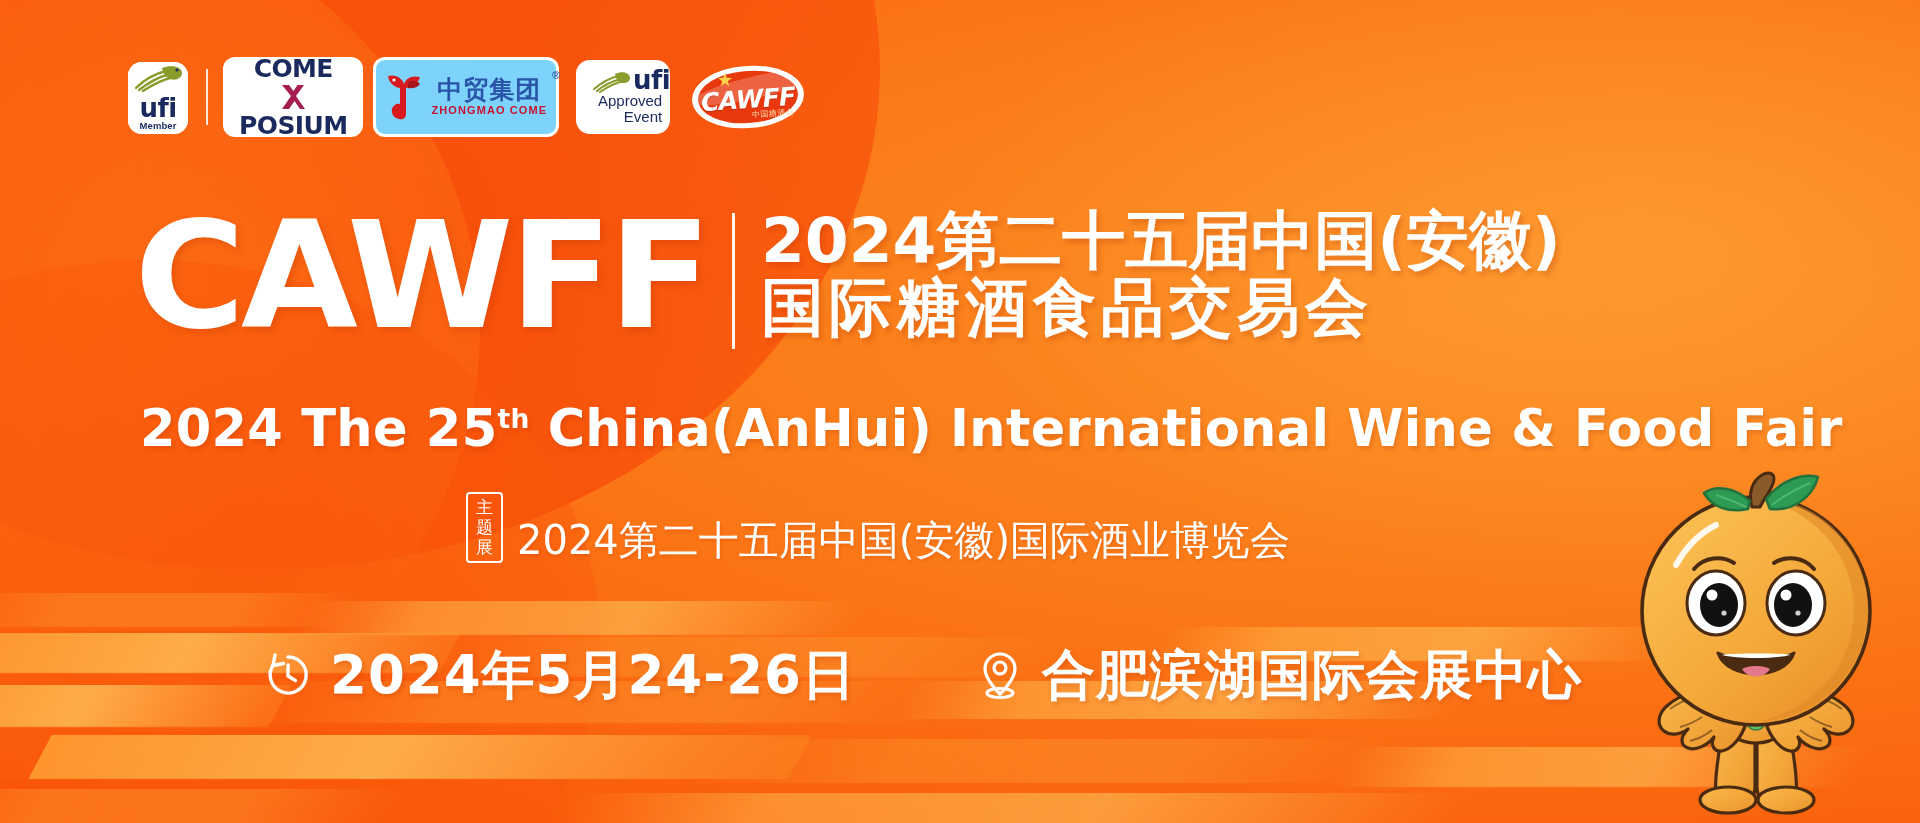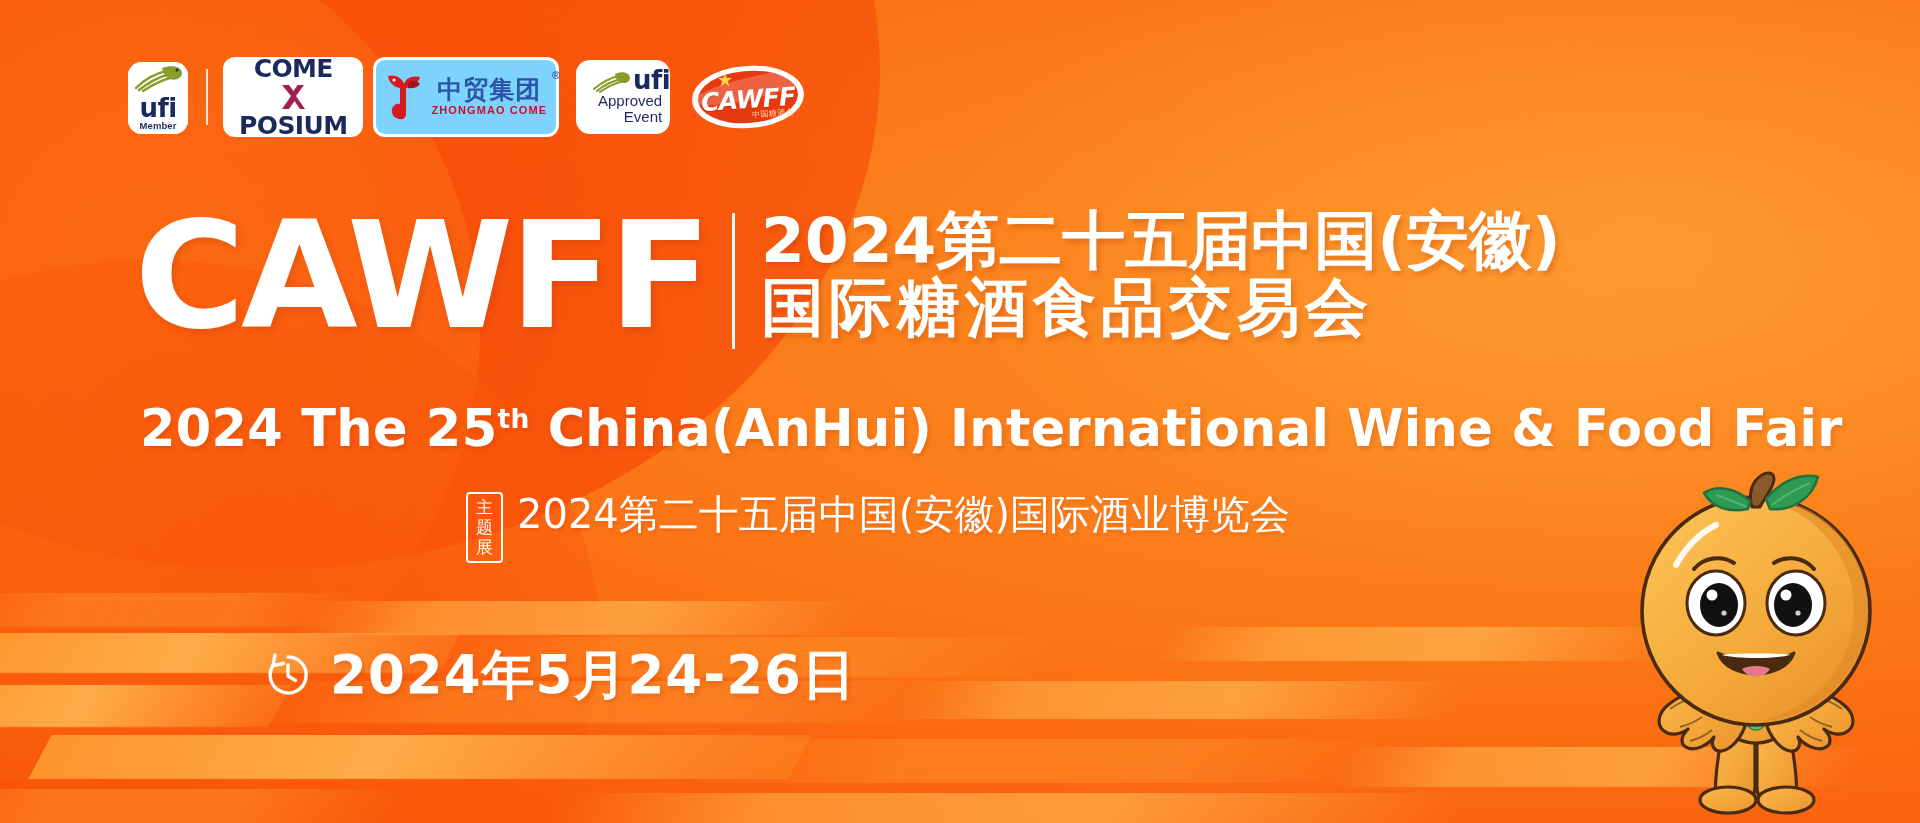--- a/index.html
+++ b/index.html
@@ -266,21 +266,21 @@
     border-radius:4px;
     width:37px;
     display:flex; flex-direction:column; align-items:center; justify-content:center;
     padding:4px 0;
     gap:1px;
   }
   .theme-badge span{
     color:#fff; font-size:17px; line-height:1.12; font-weight:400;
     font-family:"DejaVu Sans",sans-serif;
   }
-  .theme-lines{ display:flex; flex-direction:column; justify-content:space-between; gap:3px; }
+  .theme-lines{ display:flex; flex-direction:column; justify-content:flex-end; gap:3px; }
   .theme-lines div{
     color:#fff;
     font-size:40px;
     line-height:1.14;
     font-family:"DejaVu Sans","Liberation Sans",sans-serif;
     font-weight:400;
     white-space:nowrap;
     text-shadow:1px 2px 3px rgba(170,45,0,.2);
   }
 
@@ -435,20 +435,28 @@
 
   <div class="meta-row">
     <div class="meta-item">
       <svg class="meta-icon" viewBox="0 0 52 52">
         <path d="M26 8 A18 18 0 1 1 11.5 15.6" fill="none" stroke="#fff" stroke-width="3.4" stroke-linecap="round"></path>
         <path d="M13 6 L11 16.5 L21.5 14.5" fill="none" stroke="#fff" stroke-width="3.4" stroke-linecap="round" stroke-linejoin="round"></path>
         <path d="M26 16 L26 27 L33.5 31.5" fill="none" stroke="#fff" stroke-width="3.4" stroke-linecap="round" stroke-linejoin="round"></path>
       </svg>
       <div class="meta-text">2024年5月24-26日</div>
     </div>
+    <div class="meta-item">
+      <svg class="meta-icon" viewBox="0 0 52 52">
+        <path d="M26 5 C34.5 5 41 11.6 41 20 C41 30.5 26 45 26 45 C26 45 11 30.5 11 20 C11 11.6 17.5 5 26 5 Z" fill="none" stroke="#fff" stroke-width="3.2"></path>
+        <circle cx="26" cy="19" r="6" fill="none" stroke="#fff" stroke-width="3.2"></circle>
+        <ellipse cx="26" cy="44" rx="13" ry="4.6" fill="none" stroke="#fff" stroke-width="3"></ellipse>
+      </svg>
+      <div class="meta-text">合肥滨湖国际会展中心</div>
+    </div>
   </div>
 
   <svg class="mascot" viewBox="0 0 300 368">
     <defs>
       <linearGradient id="bodyG" x1="0" y1="0" x2="1" y2="1">
         <stop offset="0%" stop-color="#F9B84B"></stop>
         <stop offset="55%" stop-color="#F3A63A"></stop>
         <stop offset="100%" stop-color="#E8932C"></stop>
       </linearGradient>
       <linearGradient id="headG" x1="0.15" y1="0.1" x2="0.9" y2="0.95">

